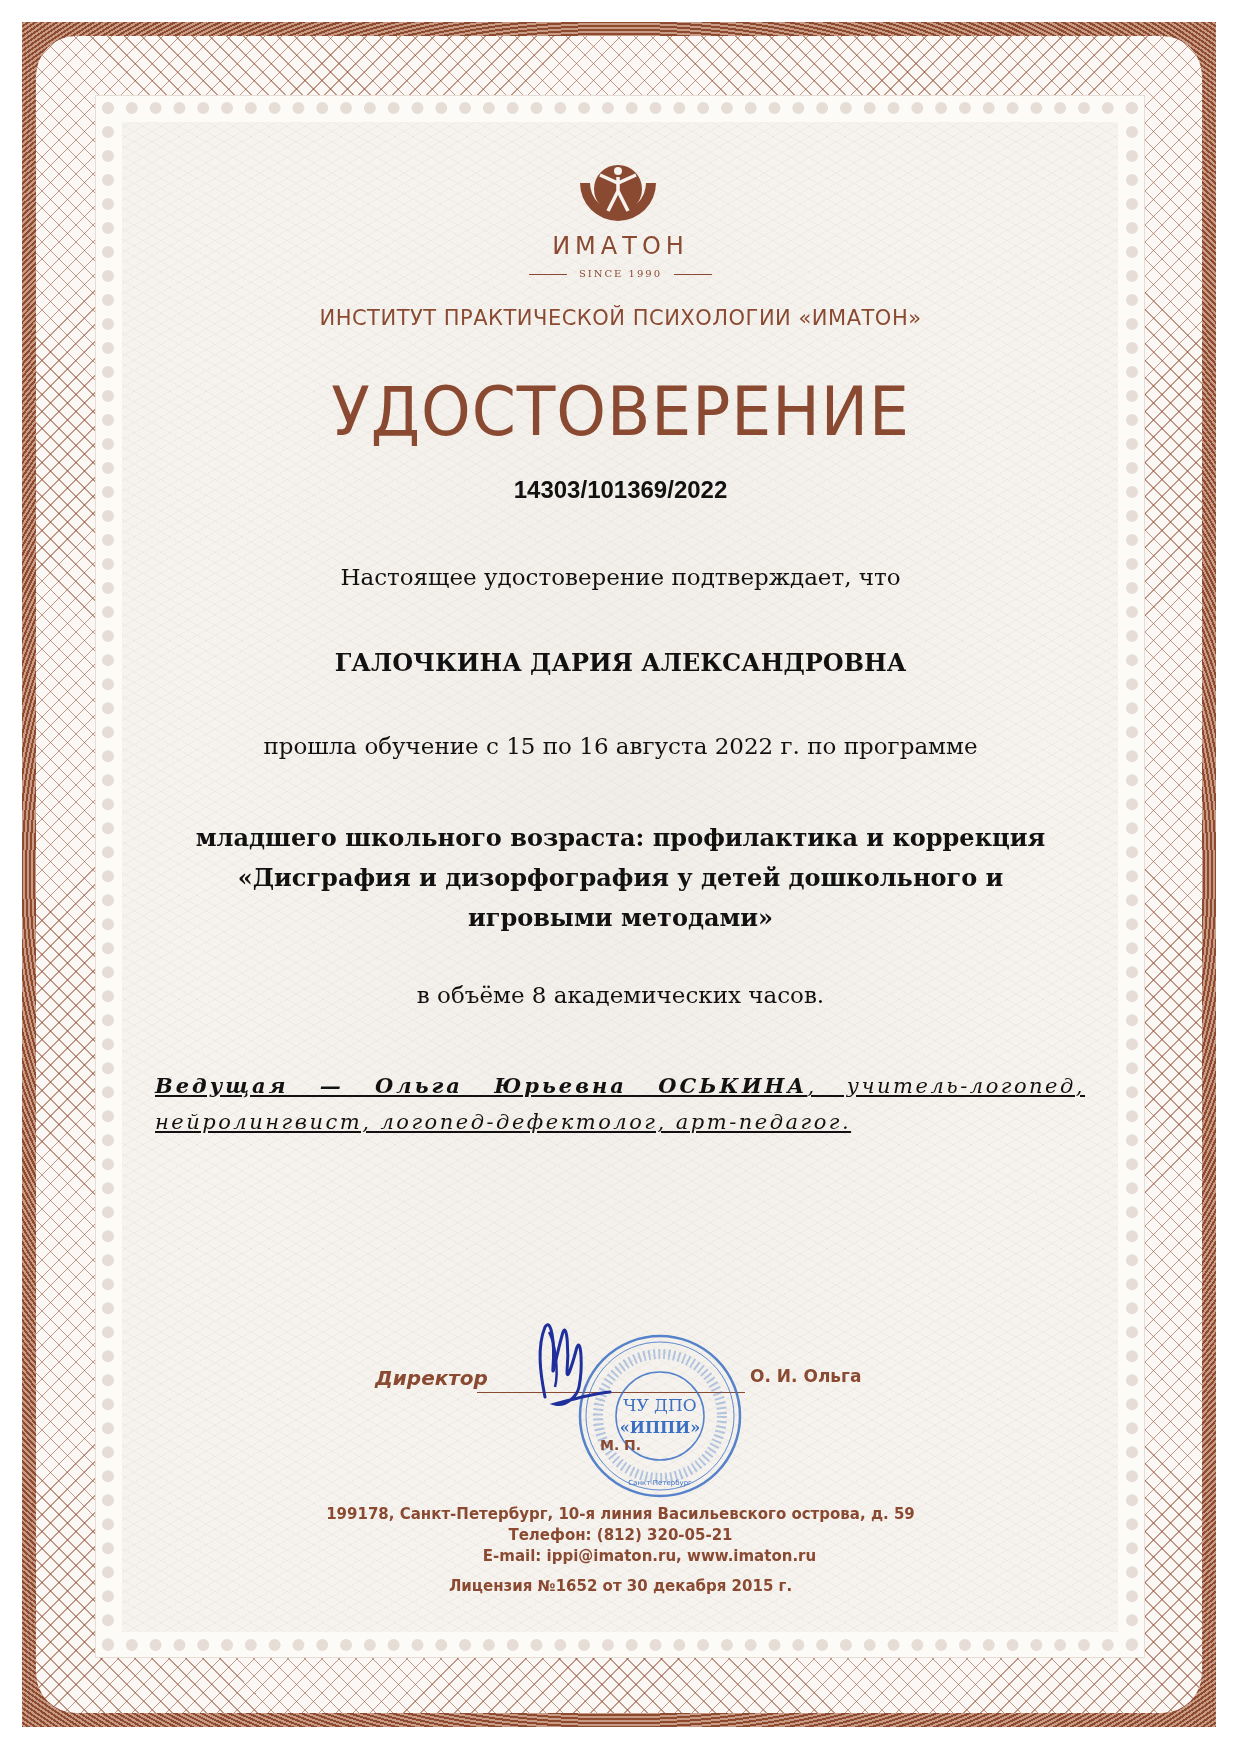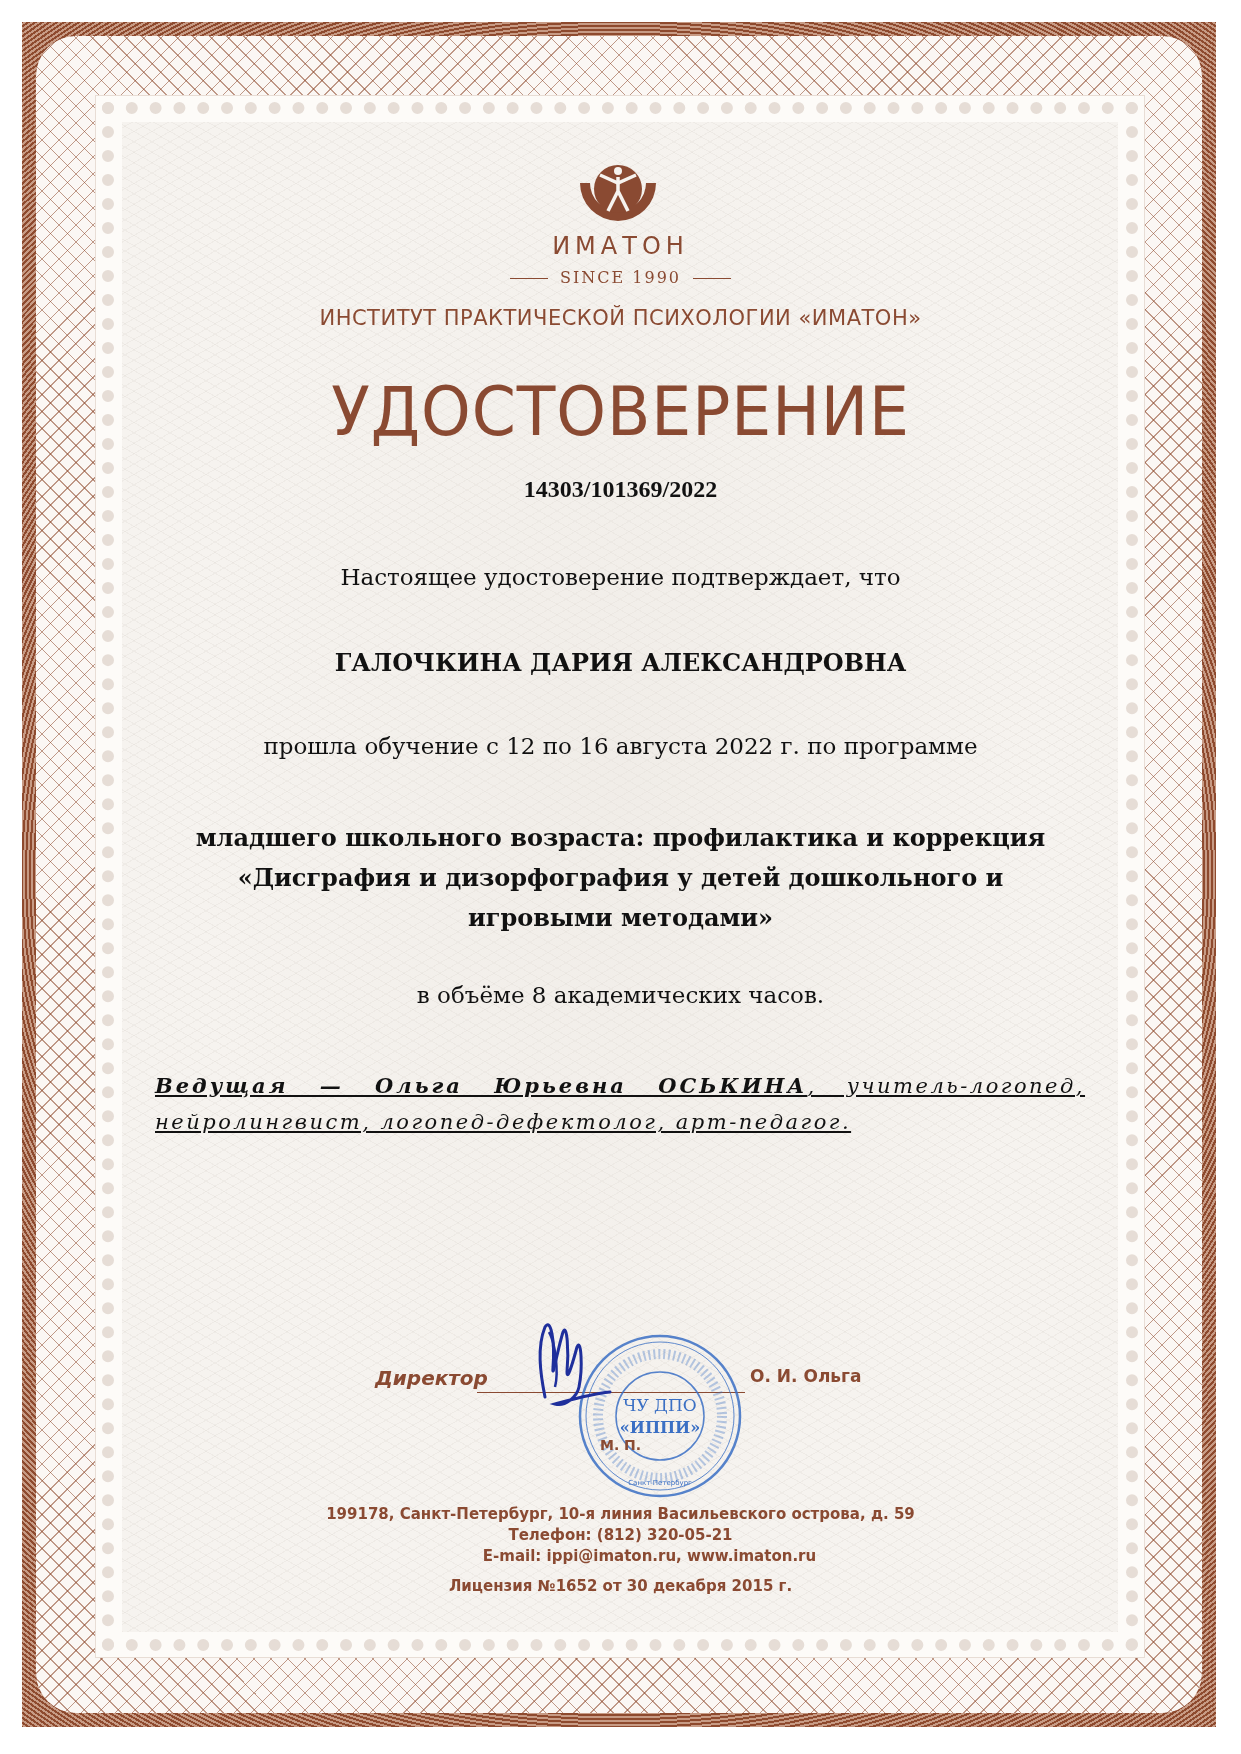--- a/index.html
+++ b/index.html
@@ -39,25 +39,25 @@
       repeating-linear-gradient(30deg, rgba(225,220,214,0.35) 0 1px, transparent 1px 9px),
       repeating-linear-gradient(-30deg, rgba(225,220,214,0.35) 0 1px, transparent 1px 9px),
       #f6f3ef;
   }
   .abs { position: absolute; }
   .center { left: 0; width: 1241px; text-align: center; }
   .brown { color: #8a4a32; }
 
   .logo-icon { position: absolute; left: 578px; top: 163px; width: 80px; height: 68px; }
   .logo-word { top: 232px; font-size: 24px; letter-spacing: 5px; font-family: "DejaVu Sans", sans-serif; }
-  .logo-since { top: 268px; font-size: 16px; letter-spacing: 2px; font-family: "DejaVu Serif", serif; }
+  .logo-since { top: 268px; font-size: 10px; letter-spacing: 2px; font-family: "DejaVu Serif", serif; }
   .logo-since .dash { display: inline-block; width: 38px; height: 1px; background: #8a4a32; vertical-align: middle; margin: 0 12px; }
   .institute { top: 306px; font-size: 21px; letter-spacing: 0.5px; font-family: "DejaVu Sans", sans-serif; }
   .title { top: 372px; font-size: 68px; letter-spacing: 1px; font-family: "DejaVu Sans", sans-serif; font-weight: normal; transform: scaleX(0.93); }
-  .number { top: 476px; font-size: 24px; font-weight: bold; color: #111; font-family: Liberation Serif, serif; }
+  .number { top: 476px; font-size: 24px; font-weight: bold; color: #111; font-family: Liberation Sans, sans-serif; }
   .line1 { top: 564px; font-size: 23px; color: #111; }
   .name { top: 648px; font-size: 24px; font-weight: bold; color: #111; }
   .line2 { top: 733px; font-size: 23px; color: #111; }
   .program { top: 818px; font-size: 24px; font-weight: bold; color: #111; line-height: 40px; }
   .hours { top: 982px; font-size: 23px; color: #111; }
   .lecturer {
     left: 155px; width: 930px; top: 1068px; font-size: 21px; color: #111; font-style: italic;
     line-height: 36px; letter-spacing: 2.5px; text-align: justify; text-align-last: left; text-decoration: underline;
   }
   .lecturer b { font-weight: bold; letter-spacing: 3px; }
@@ -92,21 +92,21 @@
 </svg>
 <div class="abs center brown logo-word">ИМАТОН</div>
 <div class="abs center brown logo-since"><span class="dash"></span><span>SINCE 1990</span><span class="dash"></span></div>
 
 <div class="abs center brown institute">ИНСТИТУТ ПРАКТИЧЕСКОЙ ПСИХОЛОГИИ «ИМАТОН»</div>
 <div class="abs center brown title">УДОСТОВЕРЕНИЕ</div>
 <div class="abs center number">14303/101369/2022</div>
 
 <div class="abs center line1">Настоящее удостоверение подтверждает, что</div>
 <div class="abs center name">ГАЛОЧКИНА ДАРИЯ АЛЕКСАНДРОВНА</div>
-<div class="abs center line2">прошла обучение с 12 по 16 августа 2022 г. по программе</div>
+<div class="abs center line2">прошла обучение с 15 по 16 августа 2022 г. по программе</div>
 <div class="abs center program">
   <div>младшего школьного возраста: профилактика и коррекция</div>
   <div>«Дисграфия и дизорфография у детей дошкольного и</div>
   <div>игровыми методами»</div>
 </div>
 <div class="abs center hours">в объёме 8 академических часов.</div>
 
 <div class="abs lecturer"><b>Ведущая — Ольга Юрьевна ОСЬКИНА</b><span>, учитель-логопед, нейролингвист, логопед-дефектолог, арт-педагог.</span></div>
 
 <div class="abs brown director-label">Директор</div>

